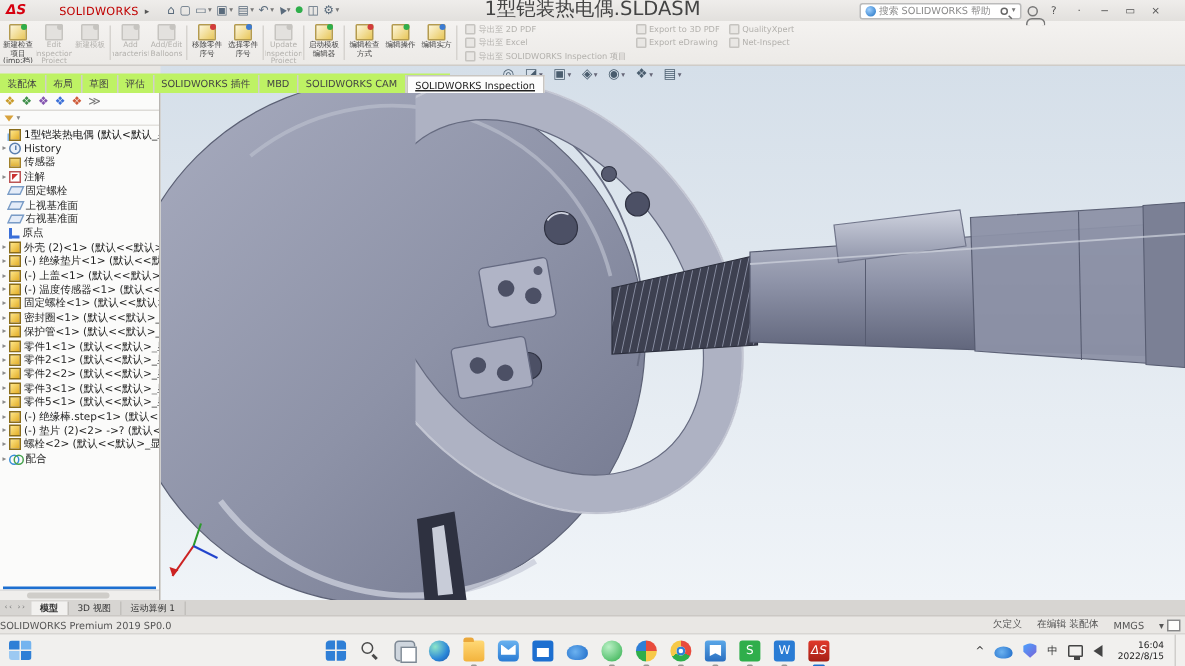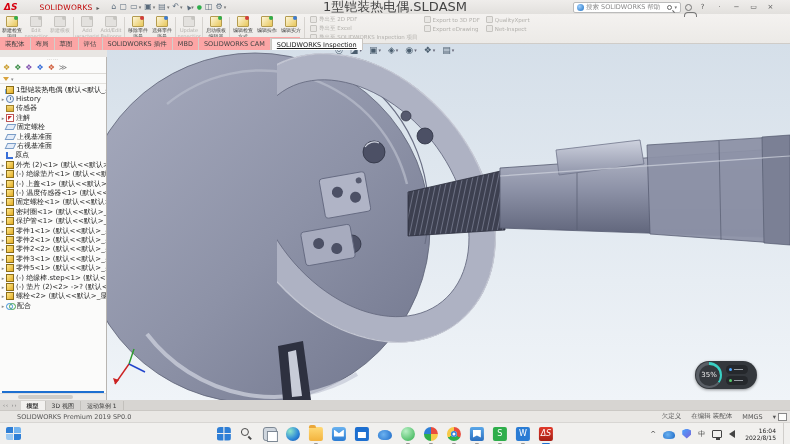--- a/index.html
+++ b/index.html
@@ -46,22 +46,22 @@
     border-radius:50%; background:#2fae4b; }
   .ri.c2::after{ background:#d23c3c; } .ri.c3::after{ background:#3c7bd2; }
   .ri.dis { background:#e3e1de; border-color:#c6c4c0; } .ri.dis::after{ background:#c6c4c0; }
   .rsep { width:1px; background:#d6d3cf; margin:3px 1px; }
   #export-groups { display:flex; gap:6px; padding:2px 4px; }
   .exp-col { display:flex; flex-direction:column; justify-content:flex-start; gap:2px; }
   .exp-item { display:flex; align-items:center; gap:2px; color:#b3b1ad; font-size:5.5px; white-space:nowrap; }
   .exp-ic { width:7px; height:7px; border:1px solid #c6c4c0; border-radius:1px; background:#e9e7e4; flex:0 0 auto; }
 
   
-  #tabrow { position:absolute; left:0; top:37px; height:13px; width:300px;
-    background:#fca5a5; display:flex; align-items:flex-end; z-index:26; }
+  #tabrow { position:absolute; left:0; top:49px; height:13px; width:300px;
+    background:#bef264; display:flex; align-items:flex-end; z-index:26; }
   .rtab { padding:0 5px; height:12px; line-height:12px; font-size:6.5px; color:#444;
     border-right:1px solid #d2cfcb; white-space:nowrap; }
   .rtab.active { background:#fcfcfc; border:1px solid #c9c6c2; border-bottom:none; color:#222;
     box-shadow:0 -1px 0 #fff inset;text-decoration:underline; }
 
   
   #viewport { position:absolute; left:107px; top:44px; width:683px; height:356px;
     background:linear-gradient(#d5dfe9,#f0f4f8); overflow:hidden; z-index:10; }
   #headsup { position:absolute; left:228px; top:1px; display:flex; gap:7px; align-items:center;
     color:#4a5d6e; font-size:9px; z-index:5; }
@@ -122,21 +122,21 @@
   #bottombar { position:absolute; left:0; top:400px; width:790px; height:10px;
     background:#d7d5d2; display:flex; align-items:center; z-index:25; font-size:6px; }
   #bt-nav { color:#777; font-size:5px; padding:0 3px; letter-spacing:1px; }
   .btab { padding:0 6px; height:9px; line-height:9px; border-right:1px solid #c2c0bc; color:#333; white-space:nowrap; }
   .btab.active { background:#f2f1ef; font-weight:bold; }
 
   
   #statusbar { position:absolute; left:0; top:410px; width:790px; height:12px;
     background:#e9e7e4; border-top:1px solid #cbc8c4; display:flex; align-items:center; z-index:25;
     color:#555; font-size:6.5px; }
-  #status-left { padding-left:17px; }
+  #status-left { padding-left:0; }
   #status-right { margin-left:auto; display:flex; gap:10px; padding-right:14px; align-items:center; }
   #status-edit-icon { width:9px; height:8px; border:1px solid #888; background:#fdfdfb; position:absolute; right:3px; top:2px; }
 
   
   #taskbar { position:absolute; left:0; top:422px; width:790px; height:22px;
     background:#f1f0ee; border-top:1px solid #d8d6d3; z-index:30; display:flex; align-items:center; }
   #tb-widgets { width:15px; height:13px; margin-left:6px; border-radius:2px; overflow:hidden;
     display:grid; grid-template-columns:7px 7px; grid-template-rows:6px 6px; gap:1px; }
   #tb-widgets i { background:#2f7fd6; } #tb-widgets i:nth-child(2){ background:#74b4ef; }
   #tb-widgets i:nth-child(3){ background:#9cc9f2; }
@@ -591,35 +591,20 @@
       <span class="hu">
         <span>❖</span>
         <span class="dd">▾</span>
       </span>
       <span class="hu">
         <span>▤</span>
         <span class="dd">▾</span>
       </span>
     </div>
 
-  <div id="pct-widget">
-    <div id="pct-ring">
-      <div id="pct-inner">35%</div>
-    </div>
-    <div id="pct-btns">
-      <div class="pct-b">
-          <span class="pct-dot"></span>
-          <span class="pct-line"></span>
-        </div>
-      <div class="pct-b">
-          <span class="pct-dot g"></span>
-          <span class="pct-line"></span>
-        </div>
-    </div>
-  </div>
 </div>
 
 <div id="bottombar">
   <span id="bt-nav">‹‹ ››</span>
 <div class="btab active">模型</div>
     <div class="btab">3D 视图</div>
     <div class="btab">运动算例 1</div>
   </div>
 
 <div id="statusbar">

